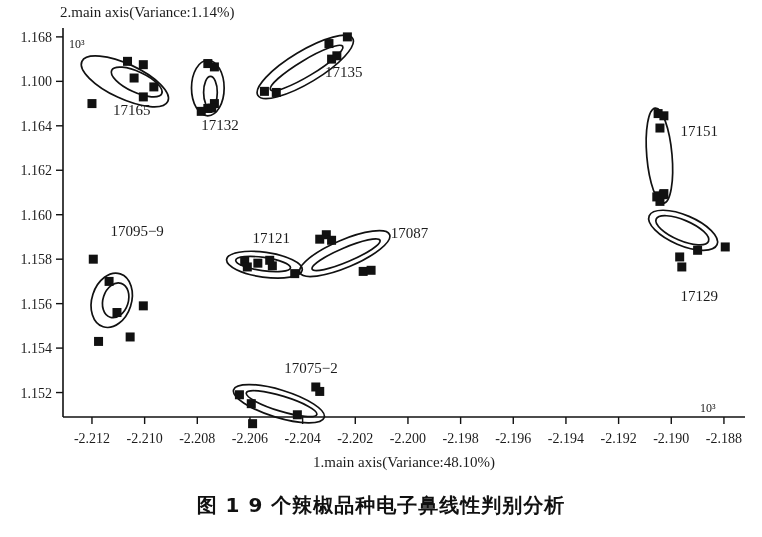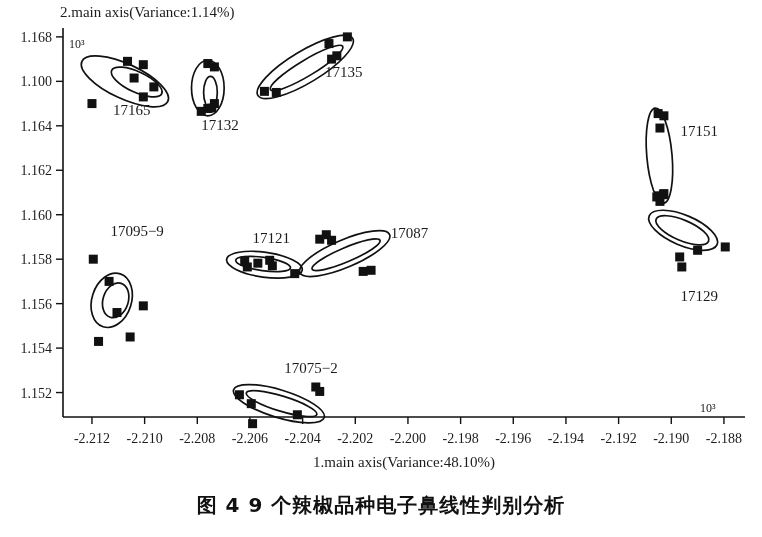--- a/index.html
+++ b/index.html
@@ -222,16 +222,16 @@
           <rect x="693.1023166023102" y="245.7857142857136" width="9" height="9" class="data-point"></rect>
           <rect x="675.1965250965184" y="252.4542857142892" width="9" height="9" class="data-point"></rect>
           <rect x="677.3030888030842" y="262.45714285714274" width="9" height="9" class="data-point"></rect>
           <rect x="720.7509652509646" y="242.45142857143074" width="9" height="9" class="data-point"></rect>
           <text x="680.486486486485" y="301.4114285714319" class="cluster-label">17129</text>
         </g>
       </g>
   </svg>
 
   <div class="cap-wrap">
-    <span class="caption">图 4    9 个辣椒品种电子鼻线性判别分析</span>
+    <span class="caption">图 1    9 个辣椒品种电子鼻线性判别分析</span>
   </div>
 
 </div>
 
 </body></html>

